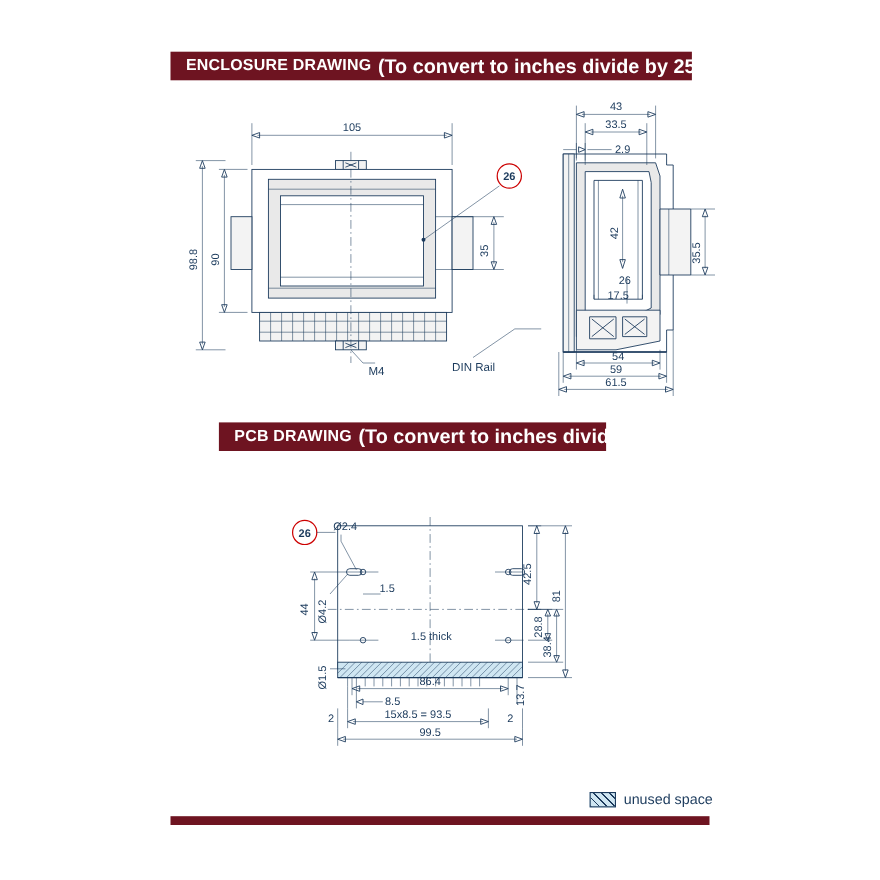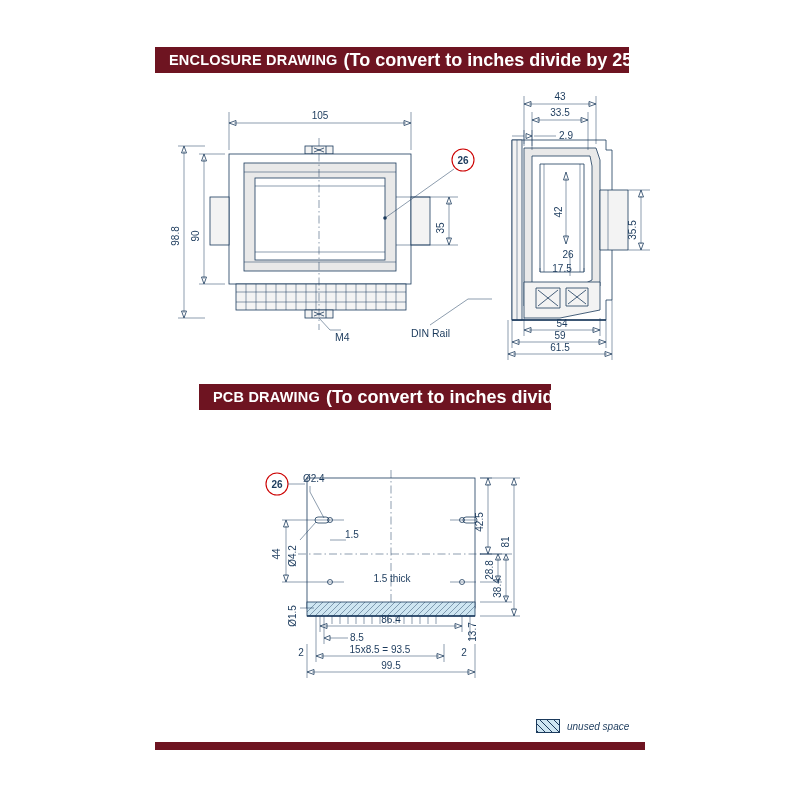--- a/index.html
+++ b/index.html
@@ -89,23 +89,22 @@
   }
   #legend .swatch {
     width: 22px;
     height: 12px;
     border: 1px solid #1b3a5c;
     background-color: #cfe6f2;
     background-image: repeating-linear-gradient(45deg,
        #1b3a5c 0, #1b3a5c 1px, rgba(0,0,0,0) 1px, rgba(0,0,0,0) 5px);
   }
   #legend .legend-label {
-    font-size: 10px;
+    font-size: 13px;
     color: #1b3a5c;
-    font-style: italic;
   }
 </style>
 </head>
 <body>
 
 <div class="page">
 
   <div class="section-bar" id="bar-enclosure">
     <span class="title">ENCLOSURE DRAWING</span>
     <span class="sub">(To convert to inches divide by 25.4.)</span>

